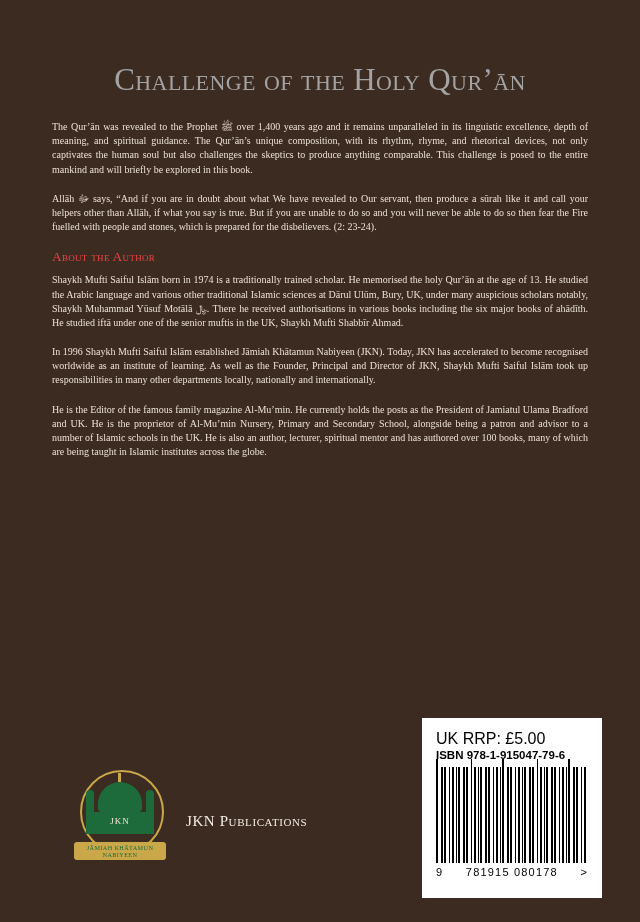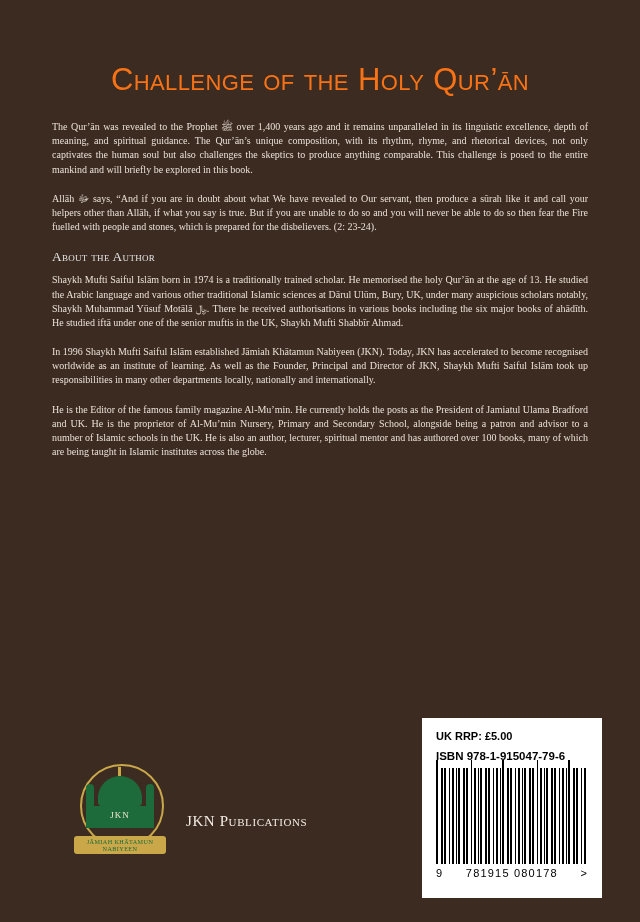--- a/index.html
+++ b/index.html
@@ -16,54 +16,54 @@
   .page {
     position: relative;
     width: 640px;
     height: 922px;
     background: #3c2b21;
     box-sizing: border-box;
     padding: 56px 52px 0 52px;
     color: #efe7df;
   }
   .title {
-    font-family: Liberation Sans, sans-serif;
+    font-family: Liberation Serif, serif;
     font-size: 31px;
     text-align: center;
-    color: #f97316;
+    color: #a3a3a3;
     letter-spacing: 0.4px;
     margin: 6px 0 22px 0;
     font-variant: small-caps;
     font-weight: normal;
   }
   .para {
     font-size: 10px;
     line-height: 1.42;
     text-align: justify;
     color: #eae0d6;
     margin: 0 0 15px 0;
   }
   .section-head {
     font-size: 13.4px;
-    color: #e5e5e5;
+    color: #ef4444;
     margin: 12px 0 8px 0;
     letter-spacing: 0.3px;
     font-variant: small-caps;
   }
   .bottom {
     position: absolute;
     left: 0;
     bottom: 0;
     width: 640px;
     height: 210px;
   }
   .logo-wrap {
     position: absolute;
     left: 72px;
-    bottom: 50px;
+    bottom: 44px;
     width: 96px;
     height: 110px;
   }
   .logo-badge {
     position: relative;
     width: 96px;
     height: 96px;
   }
   .logo-ring {
     position: absolute;
@@ -150,23 +150,23 @@
     bottom: 24px;
     width: 180px;
     height: 180px;
     background: #ffffff;
     padding: 10px 12px;
     box-sizing: border-box;
     color: #000;
   }
   .rrp {
     font-family: "Liberation Sans", sans-serif;
-    font-size: 11px;
-    font-weight: bold;
-    margin: 2px 0 8px 2px;
+    font-size: 16px;
+    font-weight: normal;
+    margin: 2px 0 1px 2px;
   }
   .isbn {
     font-family: "Liberation Sans", sans-serif;
     font-size: 11.5px;
     font-weight: bold;
     margin: 0 0 6px 2px;
   }
   .bars {
     display: flex;
     align-items: flex-end;

